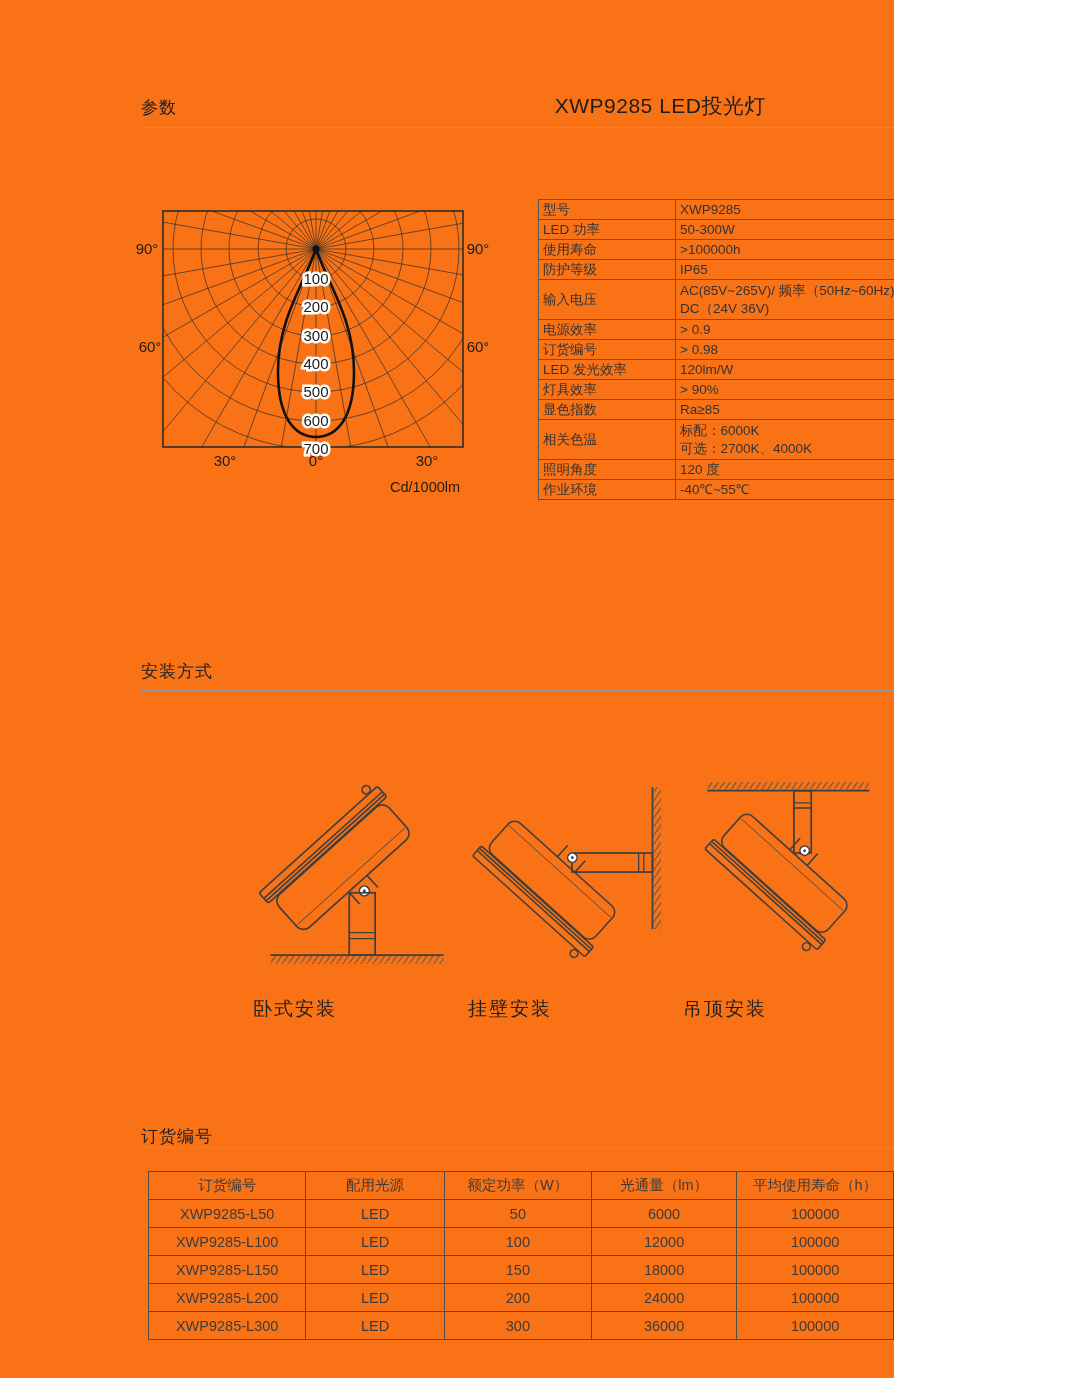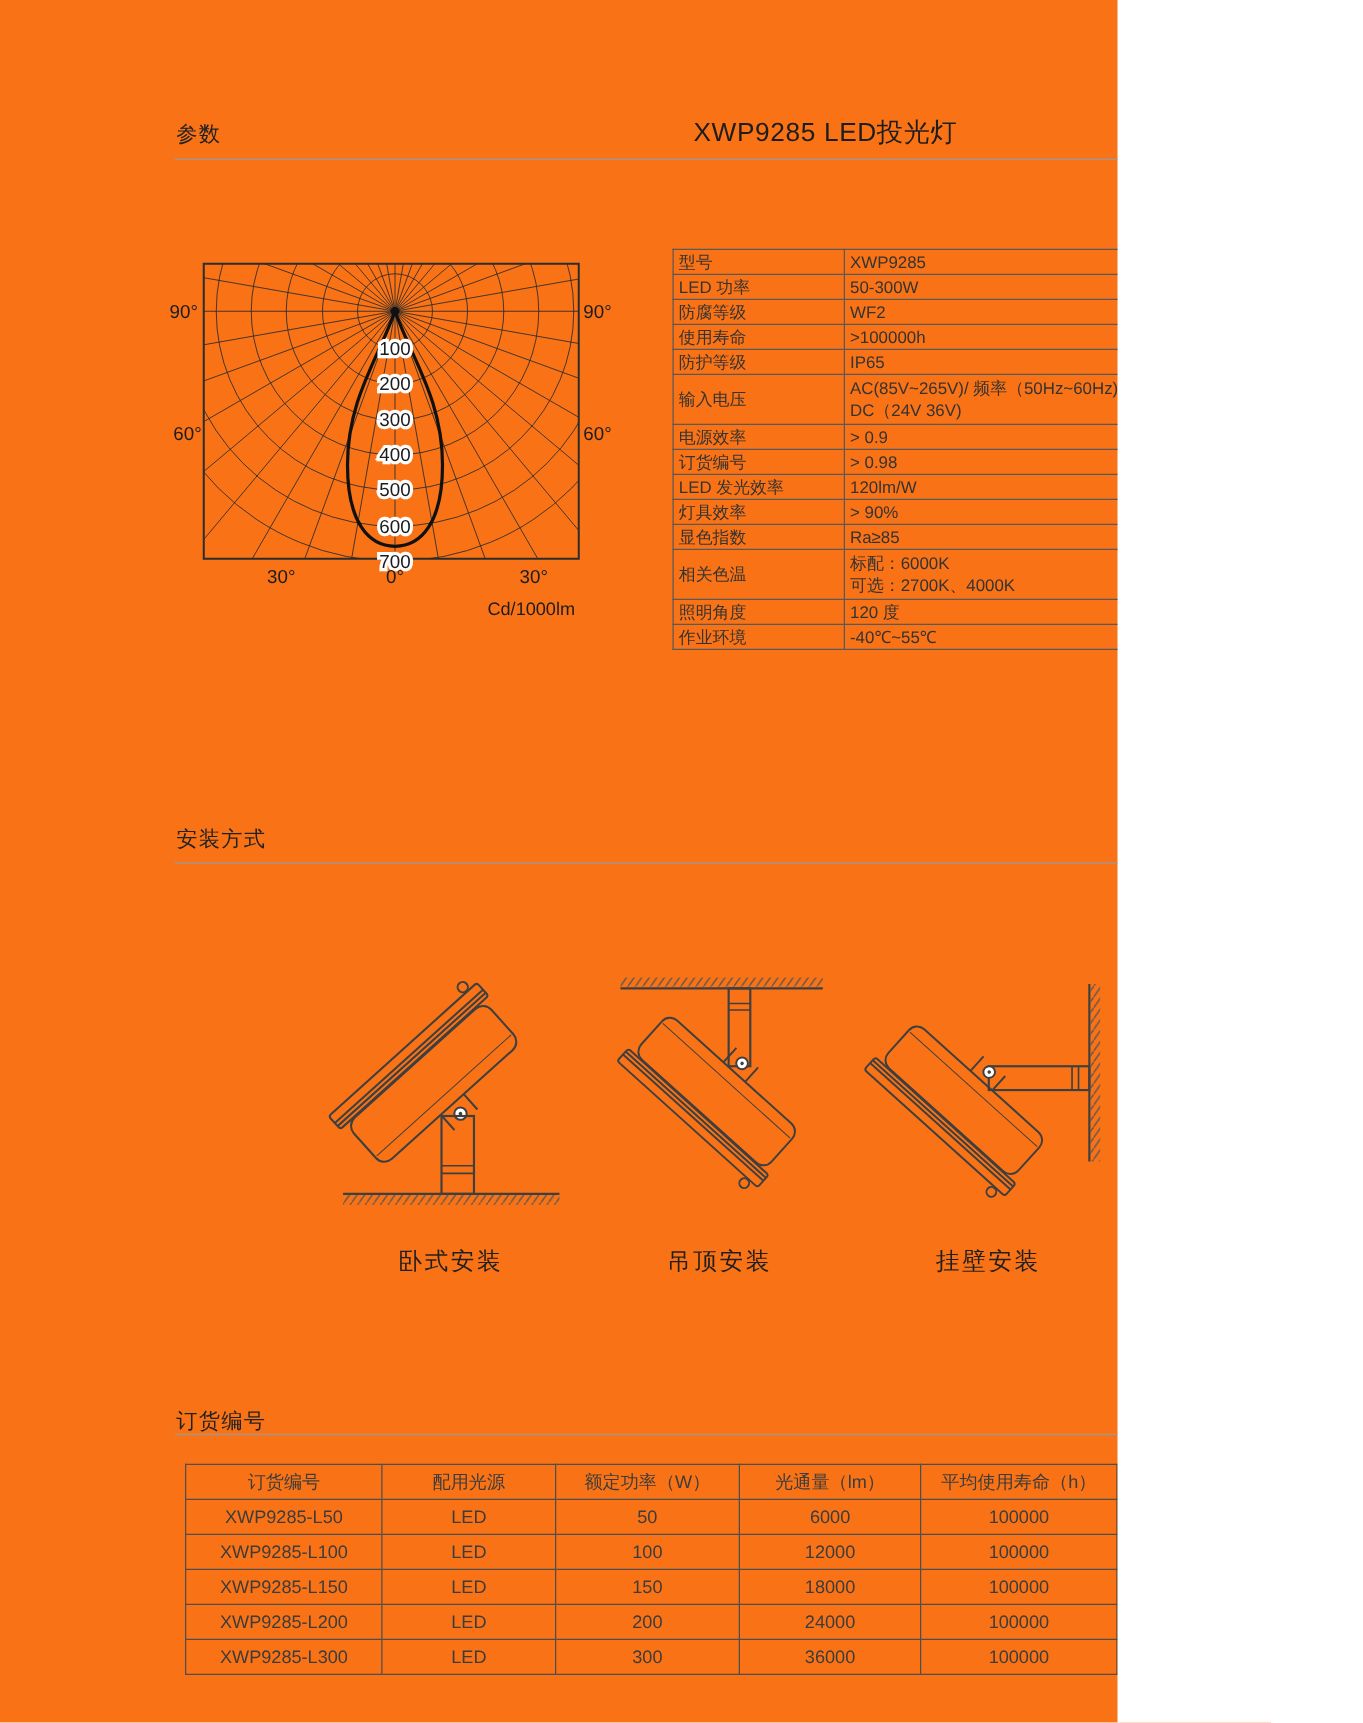--- a/index.html
+++ b/index.html
@@ -9,21 +9,21 @@
   .rule{position:absolute;left:140px;width:822px;height:0;border-top:1px solid #9a9a9a;}
   .product-title{position:absolute;top:92px;right:128px;font-size:21px;color:#1d1d1d;letter-spacing:.5px;}
   
   .spec-table{position:absolute;left:538px;top:199px;width:415px;border-collapse:collapse;
               table-layout:fixed;font-size:13.5px;color:#333;}
   .spec-table td{border:1px solid #595959;text-align:left;vertical-align:middle;
                  padding:0 4px;height:19px;line-height:1.3;}
   tr.dbl td{height:39px;}
   
   .figures{position:absolute;left:253px;top:763px;display:flex;}
-  .figure{width:215px;display:flex;flex-direction:column;align-items:center;}
+  .figure{width:215px;display:flex;flex-direction:column;}
   .figure-label{margin-top:8px;font-size:19px;color:#1f1f1f;letter-spacing:2px;}
   
   .order-table{position:absolute;left:148px;top:1171px;border-collapse:collapse;
                table-layout:fixed;font-size:14.5px;color:#3c3c3c;}
   .order-table td{border:1.6px solid #4e4e4e;text-align:center;height:27px;padding:0 4px;}
   .chart{position:absolute;left:126px;top:192px;}
   svg text{font-family:"Liberation Sans",sans-serif;}
   .halo{paint-order:stroke;stroke:#fff;stroke-width:5px;fill:#1c1c1c;}
 </style>
 </head>
@@ -107,24 +107,20 @@
     <tbody>
       <tr>
           <td>型号</td>
           <td>XWP9285</td>
         </tr>
       <tr>
           <td>LED 功率</td>
           <td>50-300W</td>
         </tr>
       <tr>
-          <td>防腐等级</td>
-          <td>WF2</td>
-        </tr>
-      <tr>
           <td>使用寿命</td>
           <td>&gt;100000h</td>
         </tr>
       <tr>
           <td>防护等级</td>
           <td>IP65</td>
         </tr>
       <tr class="dbl">
           <td>输入电压</td>
         <td>
@@ -182,41 +178,41 @@
           <path d="M111,196 H141 M111,203 H141" stroke-width="1.5"></path>
           <line x1="20" y1="222" x2="220" y2="222" stroke-width="2"></line>
           <rect x="20" y="223" width="200" height="9" fill="url(#hatch)" stroke="none"></rect>
         </g>
       </svg>
       <div class="figure-label">卧式安装</div>
     </div>
     <div class="figure">
       <svg width="208" height="225" viewBox="0 0 240 260">
         <g stroke="#3f3f3f" fill="none">
+          <rect x="120" y="104" width="93" height="22" stroke-width="2"></rect>
+          <path d="M197,104 V126 M203,104 V126" stroke-width="1.5"></path>
+          <use href="#lampsym" transform="translate(118,112) rotate(42) scale(0.9,-0.9)"></use>
+          <line x1="213" y1="28" x2="213" y2="192" stroke-width="2"></line>
+          <rect x="214" y="28" width="9" height="164" fill="url(#hatch)" stroke="none"></rect>
+        </g>
+      </svg>
+      <div class="figure-label">挂壁安装</div>
+    </div>
+    <div class="figure">
+      <svg width="208" height="225" viewBox="0 0 240 260">
+        <g stroke="#3f3f3f" fill="none">
           <line x1="28" y1="32" x2="215" y2="32" stroke-width="2"></line>
           <rect x="28" y="22" width="187" height="9" fill="url(#hatch)" stroke="none"></rect>
           <rect x="128" y="32" width="20" height="72" stroke-width="2"></rect>
           <path d="M128,46 H148 M128,52 H148" stroke-width="1.5"></path>
           <use href="#lampsym" transform="translate(138,104) rotate(42) scale(0.9,-0.9)"></use>
         </g>
       </svg>
       <div class="figure-label">吊顶安装</div>
     </div>
-    <div class="figure">
-      <svg width="208" height="225" viewBox="0 0 240 260">
-        <g stroke="#3f3f3f" fill="none">
-          <rect x="120" y="104" width="93" height="22" stroke-width="2"></rect>
-          <path d="M197,104 V126 M203,104 V126" stroke-width="1.5"></path>
-          <use href="#lampsym" transform="translate(118,112) rotate(42) scale(0.9,-0.9)"></use>
-          <line x1="213" y1="28" x2="213" y2="192" stroke-width="2"></line>
-          <rect x="214" y="28" width="9" height="164" fill="url(#hatch)" stroke="none"></rect>
-        </g>
-      </svg>
-      <div class="figure-label">挂壁安装</div>
-    </div>
   </div>
 
   <div class="sec-title" style="top:1125px">订货编号</div>
   <div class="rule" style="top:1147px"></div>
 
   <table class="order-table">
     <colgroup>
       <col style="width:163px">
         <col style="width:146px">
         <col style="width:154px">

